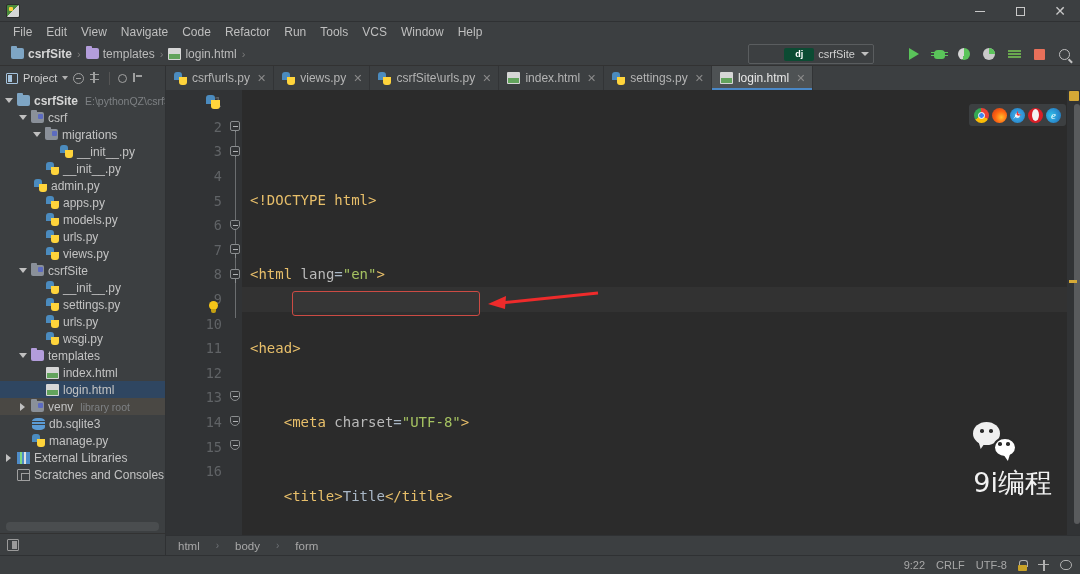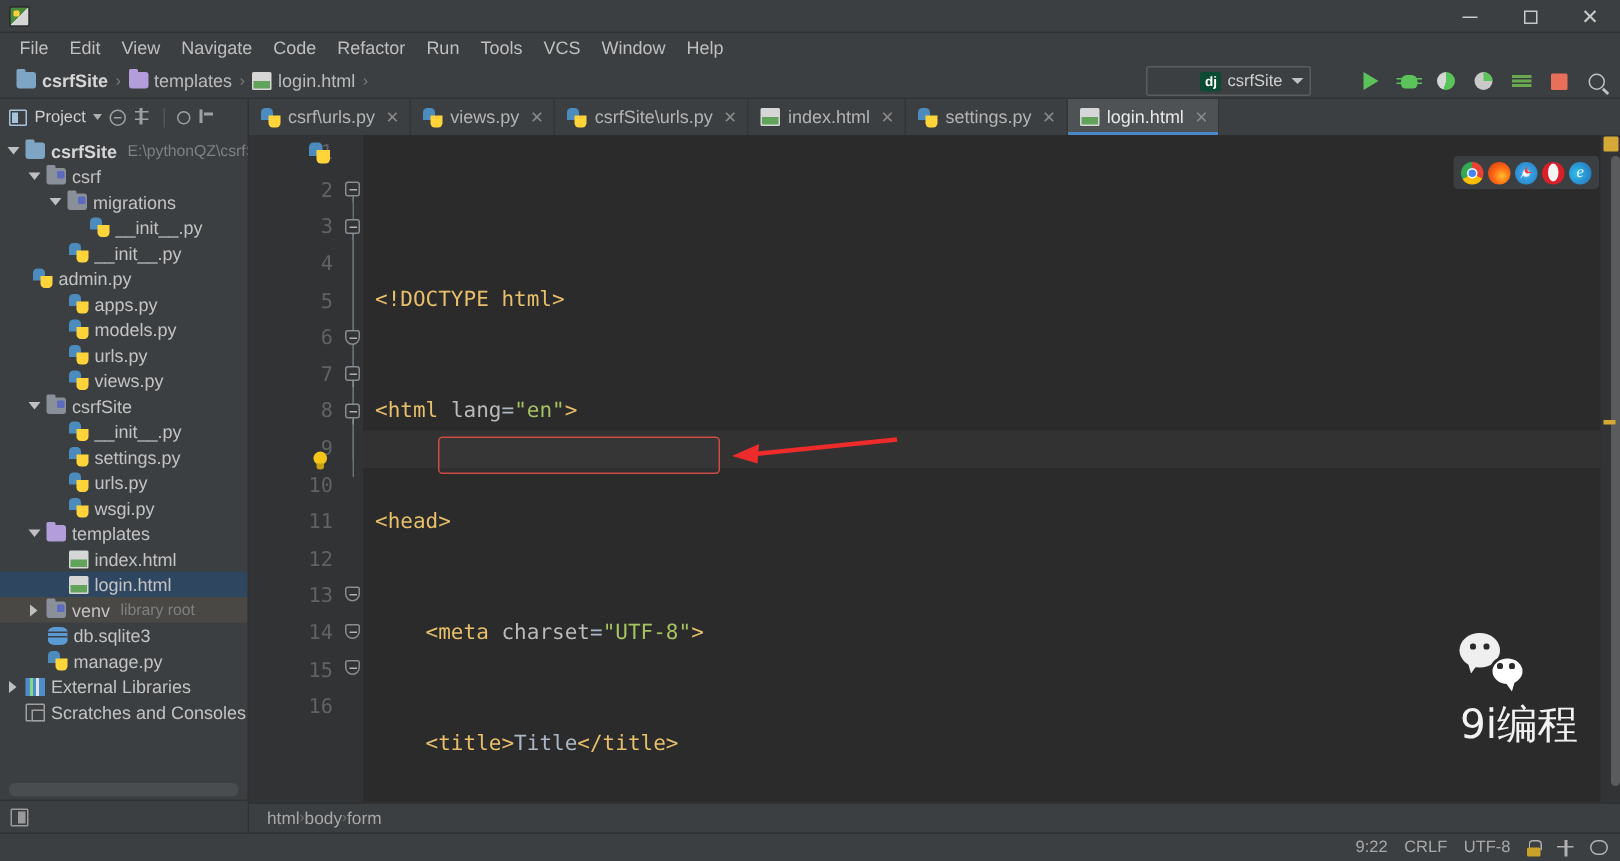--- a/index.html
+++ b/index.html
@@ -75,21 +75,21 @@
 
   .ico-scratch { width:13px;height:12px;border:1px solid #a0a0a0;border-radius:1px;position:relative;}
   .ico-scratch:after{content:"";position:absolute;left:3px;top:3px;width:7px;height:6px;border:1px solid #a0a0a0;background:#3c3f41;}
 
   .run-config {
     position:absolute; right:206px; top:2px; height:20px;
     display:flex; align-items:center; gap:4px;
     border:1px solid #5a5d5f; border-radius:2px; padding:0 4px 0 3px;
     background:#3c3f41;
   }
-  .dj-icon { width:14px;height:13px;background:#0c4b33;border-radius:2px;color:#ffffff;
+  .dj-icon { width:30px;height:13px;background:#0c4b33;border-radius:2px;color:#ffffff;
              font-size:9px;font-weight:bold;display:flex;align-items:center;justify-content:center;
              font-family:"Liberation Sans",sans-serif;margin-left:32px; }
   .rc-name { font-size:11px; color:#d0d0d0; }
   .rc-arrow { width:0;height:0;border-left:4px solid transparent;border-right:4px solid transparent;
               border-top:4px solid #c0c0c0; margin-left:2px; }
   .tools-right { position:absolute; right:8px; top:0; height:24px; display:flex; align-items:center; gap:9px; }
   .t-btn { width:16px;height:16px;display:flex;align-items:center;justify-content:center;position:relative; }
   .play-tri { width:0;height:0;border-left:10px solid #5ac45a;border-top:6px solid transparent;border-bottom:6px solid transparent; }
   .bug { width:11px;height:9px;background:#5ac45a;border-radius:4px 4px 3px 3px;position:relative; }
   .bug:before{content:"";position:absolute;left:-3px;top:2px;width:17px;height:1px;background:#5ac45a;box-shadow:0 3px 0 #5ac45a;}
@@ -221,21 +221,21 @@
              display:flex; align-items:center; justify-content:center; }
 
   
   .stripe { width:13px; flex:none; background:#313335; position:relative; }
   .stripe-mark { position:absolute; left:2px; width:8px; height:3px; }
   .stripe-thumb { position:absolute; right:0; width:6px; background:#595b5d; border-radius:3px; }
   .stripe-sq { position:absolute; right:1px; top:1px; width:10px; height:10px; background:#d6a936; border-radius:1px; }
 
   
   .edcrumb { height:20px; background:#3c3f41; display:flex; align-items:center;
-             padding-left:12px; gap:0; border-top:1px solid #2f3133; flex:none; }
+             padding-left:12px; gap:16px; border-top:1px solid #2f3133; flex:none; }
   .edcrumb span { font-size:11.5px; color:#a8a8a8; }
   .edcrumb .sep { color:#6f7276; font-size:10px; }
 
   
   .watermark { position:absolute; right:28px; bottom:34px; display:flex; align-items:flex-start; gap:7px;flex-direction:column; }
   .wechat { width:44px; height:36px; position:relative; }
   .wechat .b1 { position:absolute; left:0; top:0; width:27px; height:23px; background:#efefef; border-radius:50%; }
   .wechat .b1:after{ content:""; position:absolute; left:5px; bottom:-4px; width:8px; height:8px;
                      background:#efefef; clip-path:polygon(0 0,100% 0,30% 100%); }
   .wechat .b2 { position:absolute; right:0; bottom:0; width:24px; height:21px; background:#ffffff; border-radius:50%;
@@ -419,21 +419,21 @@
 
         <div class="node" style="padding-left:60px">
           <span class="ico ico-py"></span>
           <span class="lbl">__init__.py</span>
         </div>
 
         <div class="node" style="padding-left:46px">
           <span class="ico ico-py"></span>
           <span class="lbl">__init__.py</span>
         </div>
-        <div class="node" style="padding-left:22px">
+        <div class="node" style="padding-left:34px">
           <span class="ico ico-py"></span>
           <span class="lbl">admin.py</span>
         </div>
         <div class="node" style="padding-left:46px">
           <span class="ico ico-py"></span>
           <span class="lbl">apps.py</span>
         </div>
         <div class="node" style="padding-left:46px">
           <span class="ico ico-py"></span>
           <span class="lbl">models.py</span>

